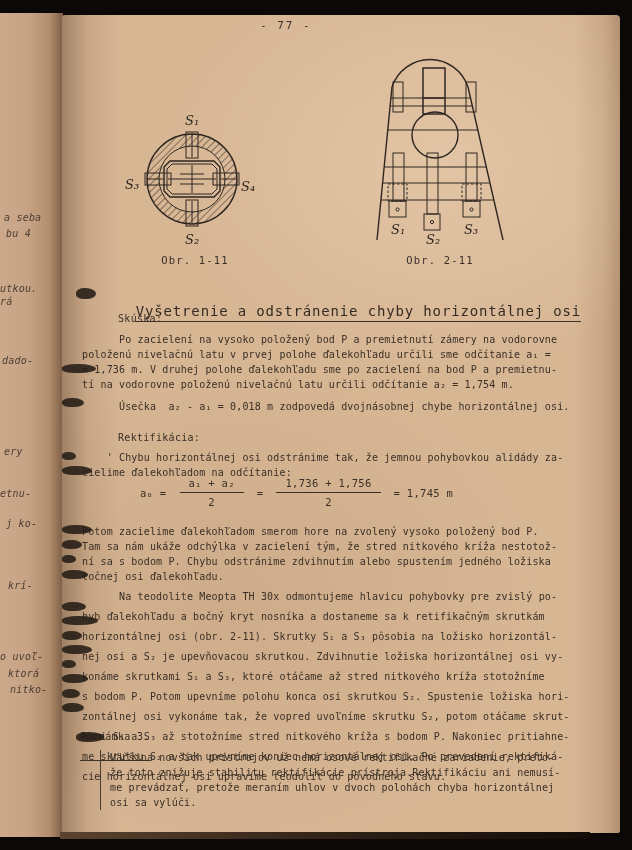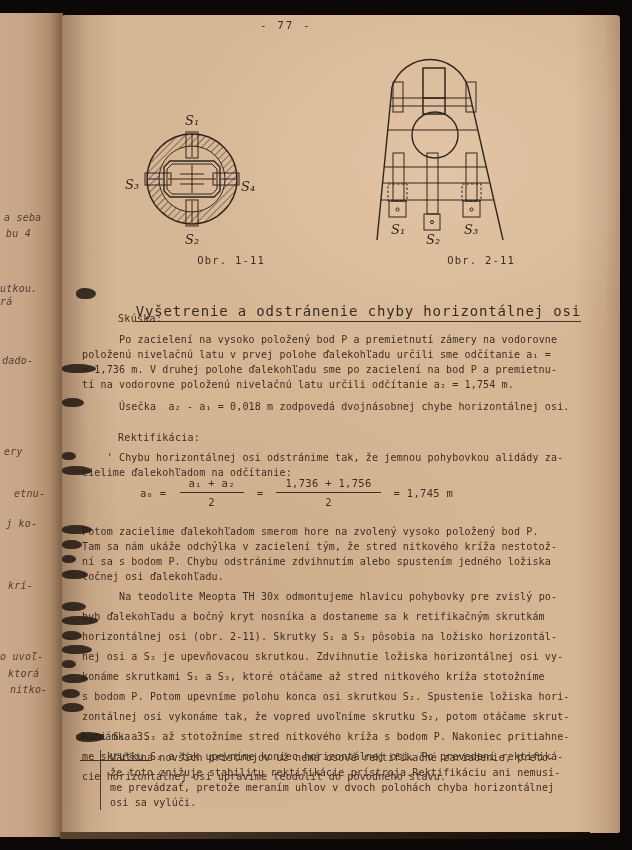--- a/index.html
+++ b/index.html
@@ -26,21 +26,21 @@
       linear-gradient(90deg, rgba(72,44,24,.38) 0, rgba(72,44,24,.10) 26px, transparent 58px),
       linear-gradient(270deg, rgba(104,68,42,.34) 0, rgba(104,68,42,.14) 16px, transparent 46px);
     border-radius:3px 4px 2px 2px;
     color:#3a2f26;
   }
   #bottom-sliver{
     position:absolute;left:60px;top:832px;width:530px;height:7px;
     background:linear-gradient(90deg,#5a432f,#2a1d13 60%,#120c08);
   }
   .pagenum{position:absolute;font-size:11px;letter-spacing:2px;color:#3d322a;}
-  .figure{position:absolute;text-align:right;}
+  .figure{position:absolute;text-align:center;}
   .figure svg{display:block;margin:0 auto;}
   .caption{font-size:10.5px;letter-spacing:1.2px;color:#3a2f26;margin-top:6px;}
   .fig-label{font-family:"DejaVu Serif",serif;font-style:italic;font-size:13px;fill:#2e2620;}
   .heading{position:absolute;font-size:14px;letter-spacing:.85px;color:#352b23;white-space:pre;text-align:center;}
   .heading .htext{display:inline-block;border-bottom:1px solid #40342a;padding-bottom:2px;}
   .blob{position:absolute;background:#241c16;border-radius:45% 55% 50% 40%;opacity:.88;z-index:4;}
   .para{
     position:absolute;left:20px;width:512px;
     font-size:10px;line-height:15px;letter-spacing:.15px;
     white-space:pre-wrap;color:#3a2f26;
@@ -68,21 +68,21 @@
 
 <div id="photo">
 
   <div id="facing-page"></div>
   <span class="frag" style="left:4px;top:212px">a seba</span>
   <span class="frag" style="left:6px;top:228px">bu 4</span>
   <span class="frag" style="left:0px;top:283px">utkou.</span>
   <span class="frag" style="left:0px;top:296px">rá</span>
   <span class="frag" style="left:2px;top:355px">dado-</span>
   <span class="frag" style="left:4px;top:446px">ery</span>
-  <span class="frag" style="left:14px;top:488px">etnu-</span>
+  <span class="frag" style="left:0;top:488px">etnu-</span>
   <span class="frag" style="left:6px;top:518px">j ko-</span>
   <span class="frag" style="left:8px;top:580px">krí-</span>
   <span class="frag" style="left:0px;top:651px">o uvoľ-</span>
   <span class="frag" style="left:8px;top:668px">ktorá</span>
   <span class="frag" style="left:10px;top:684px">nitko-</span>
 
   <div id="page">
 
     <div class="pagenum" style="left:198px;top:4px">- 77 -</div>
 

